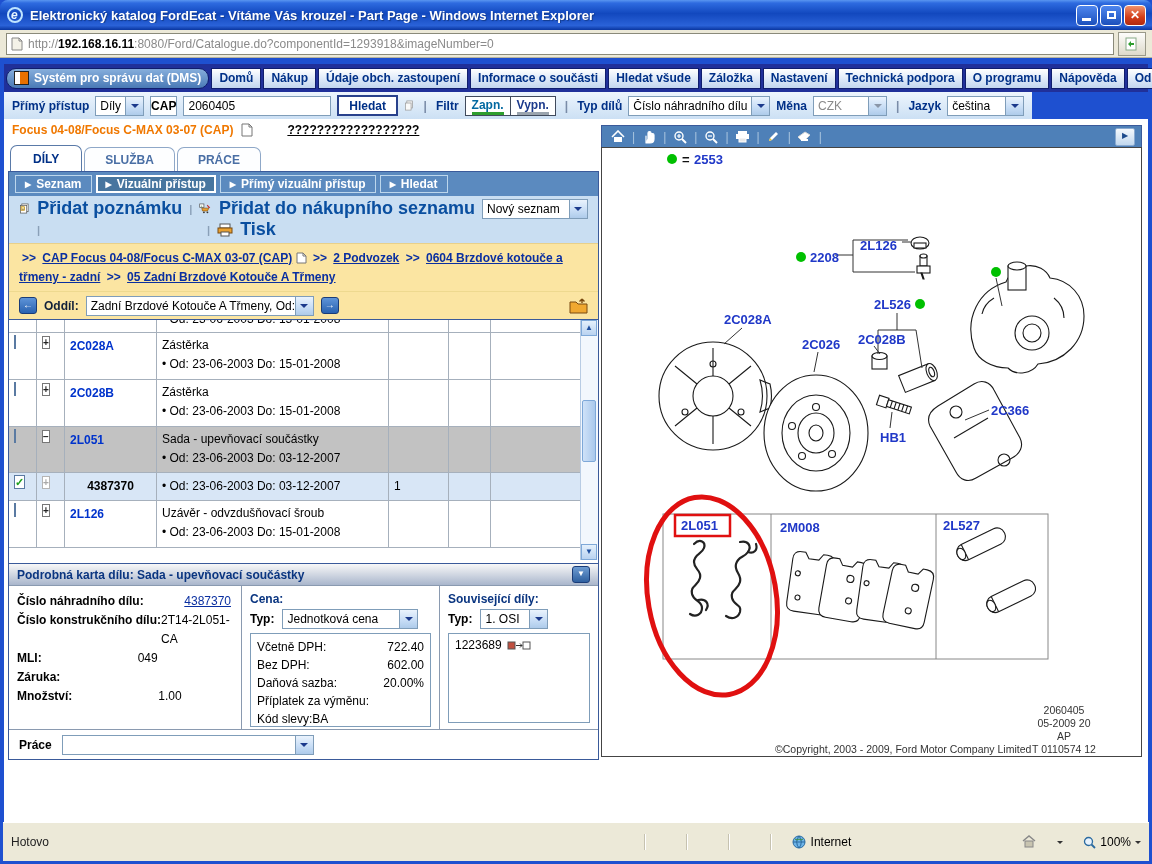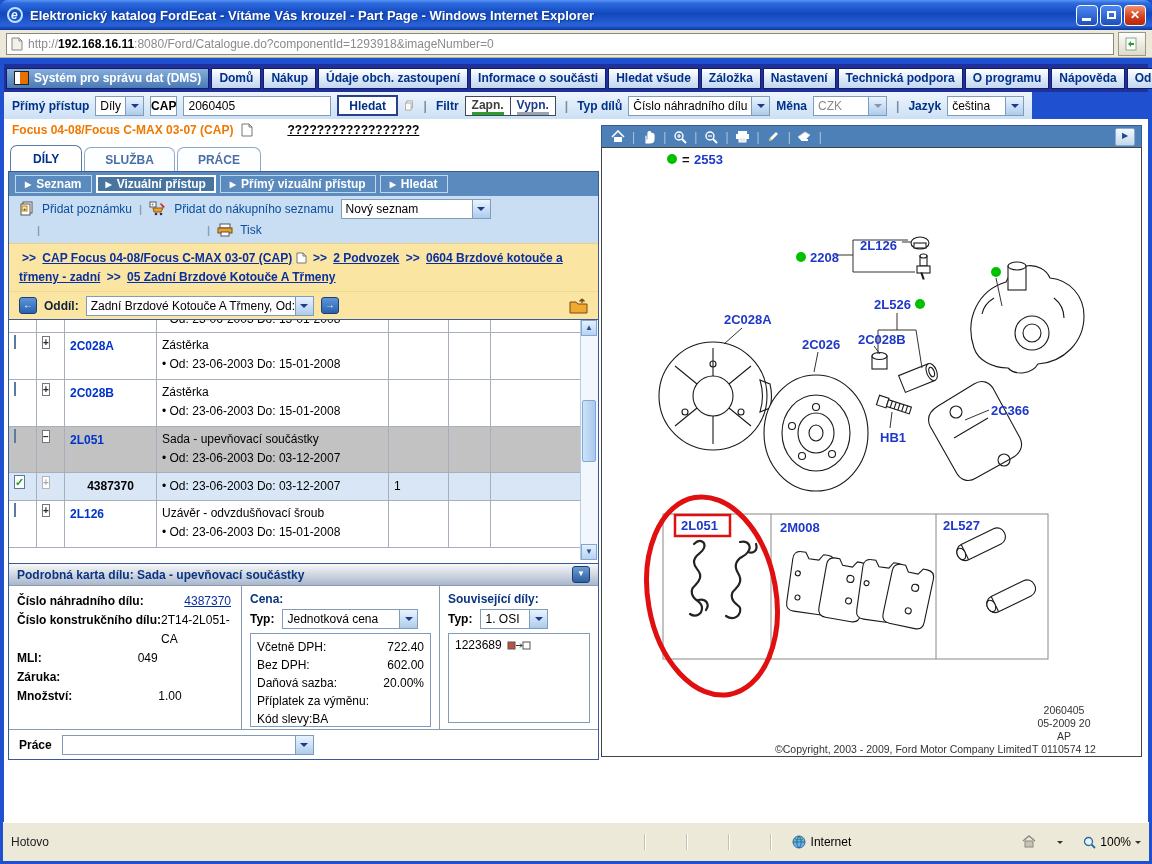--- a/index.html
+++ b/index.html
@@ -29,21 +29,21 @@
   .addr-field .url b{color:#000;}
   .go-btn{width:26px;height:22px;border:1px solid #9A9A8A;background:linear-gradient(#FDFDFB,#DEDACB);
     display:flex;align-items:center;justify-content:center;}
 
   
   .navrow{position:absolute;left:4px;top:64px;width:1144px;height:28px;background:#20309A;
     display:flex;align-items:center;padding:0 2px;box-sizing:border-box;gap:2px;}
   .navbtn{height:21px;background:linear-gradient(#FFFFFF,#DCE8F8 55%,#C2D6EF);border:1px solid #101E6E;
     color:#003087;font-weight:bold;font-size:12px;display:flex;align-items:center;padding:0 7px;
     white-space:nowrap;box-sizing:border-box;}
-  .navbtn.active{background:linear-gradient(#86AEDC,#4A7AB6);color:#fff;gap:5px;}
+  .navbtn.active{background:linear-gradient(#86AEDC,#4A7AB6);color:#fff;gap:5px;border-radius:10px;}
   .dms-ico{width:13px;height:12px;border:1px solid #222;background:linear-gradient(90deg,#fff 0 40%,#E87000 40% 100%);display:inline-block;}
 
   
   .searchrow{position:absolute;left:4px;top:92px;width:1028px;height:27px;
     background:linear-gradient(#EDF5FD,#CCE0F4);display:flex;align-items:center;padding:0 8px;
     box-sizing:border-box;gap:6px;font-size:12px;}
   .lbl{color:#003087;font-weight:bold;white-space:nowrap;}
   .sep{color:#7A8CA8;font-weight:bold;padding:0 3px;}
   .xpsel{display:inline-flex;align-items:center;height:20px;background:#fff;border:1px solid #7F9DB9;
     font-size:12px;box-sizing:border-box;}
@@ -53,21 +53,21 @@
   .xpsel .b::after{content:"";border:4px solid transparent;border-top-color:#1C3A8C;margin-top:4px;}
   .xpsel.dis .t{color:#8A8A8A;}
   .xpsel.dis .b::after{border-top-color:#8A96A8;}
   .capbox{width:38px;height:20px;background:#fff;border:1px solid #7F9DB9;display:flex;align-items:center;
     justify-content:center;font-weight:bold;box-sizing:border-box;}
   .srch-input{width:148px;height:20px;border:1px solid #7F9DB9;font-size:12px;padding:0 4px;box-sizing:border-box;
     font-family:"Liberation Sans",sans-serif;}
   .hledat-btn{width:84px;height:21px;background:#fff;border:2px solid #28418C;color:#003087;font-weight:bold;
     display:flex;align-items:center;justify-content:center;box-sizing:border-box;}
   .filterseg{display:inline-flex;border:1px solid #404A5C;background:#fff;height:20px;box-sizing:border-box;}
-  .filterseg .fon{padding:1px 6px;color:#404040;font-weight:bold;border-right:1px solid #404A5C;}
+  .filterseg .fon{padding:1px 6px;color:#0369a1;font-weight:bold;border-right:1px solid #404A5C;}
   .filterseg .fon span{border-bottom:3px solid #2E9E2E;}
   .filterseg .foff{padding:1px 6px;color:#1C3A8C;font-weight:bold;}
   .filterseg .foff span{border-bottom:3px solid #9AA4AE;}
 
   
   .modelline{position:absolute;left:4px;top:119px;width:1144px;height:22px;background:#fff;
     display:flex;align-items:center;padding:0 8px;gap:8px;box-sizing:border-box;}
   .modeltxt{color:#F07800;font-weight:bold;font-size:12px;}
   .qmarks{font-weight:bold;text-decoration:underline;font-size:12px;margin-left:26px;}
 
@@ -81,21 +81,21 @@
     color:#4A6FA5;font-weight:bold;font-size:12px;padding:5px 20px 4px;}
   .tab.active{border-color:#5A7AA8;color:#003087;padding:6px 22px 5px;background:#fff;}
   .leftbody{border:1px solid #3A5A9A;}
   .subnav{height:24px;background:#5B8ABF;display:flex;align-items:center;gap:4px;padding:0 6px;}
   .snbtn{border:1px solid #BCD6EC;color:#fff;font-weight:bold;font-size:12px;padding:1px 9px;
     display:flex;align-items:center;gap:5px;white-space:nowrap;}
   .snbtn .arr{font-size:8px;}
   .snbtn.active{border:2px solid #FFF;background:#47759F;padding:0 8px;}
   .ltoolbar{background:#C9DEF2;padding:2px 0 3px;}
   .ltb-row{height:21px;display:flex;align-items:center;gap:7px;padding:0 10px;}
-  .ltb-row .albl{color:#0A4FA0;font-weight:normal;font-size:12px;white-space:nowrap;}
+  .ltb-row .albl{color:#0A4FA0;font-weight:bold;font-size:18px;white-space:nowrap;}
   .vbar{color:#8AA0B8;font-weight:bold;}
   .breadcrumb{background:#FBE5A2;padding:5px 10px 4px;font-size:12px;line-height:19px;border-top:1px solid #E8D08A;}
   .breadcrumb a{color:#0A2FA0;font-weight:bold;text-decoration:underline;}
   .breadcrumb .bsep{color:#0A2FA0;font-weight:bold;text-decoration:none;padding:0 3px;}
   .oddil{background:#FBE5A2;height:27px;display:flex;align-items:center;gap:7px;padding:0 10px;
     border-top:1px solid #EED98F;}
   .sqbtn{width:16px;height:15px;background:linear-gradient(#5E94D8,#2A62B0);border:1px solid #1A3C78;
     border-radius:3px;color:#fff;font-size:10px;line-height:13px;text-align:center;font-weight:bold;}
   .oddil .olbl{font-weight:bold;color:#10203A;font-size:12px;}
 

